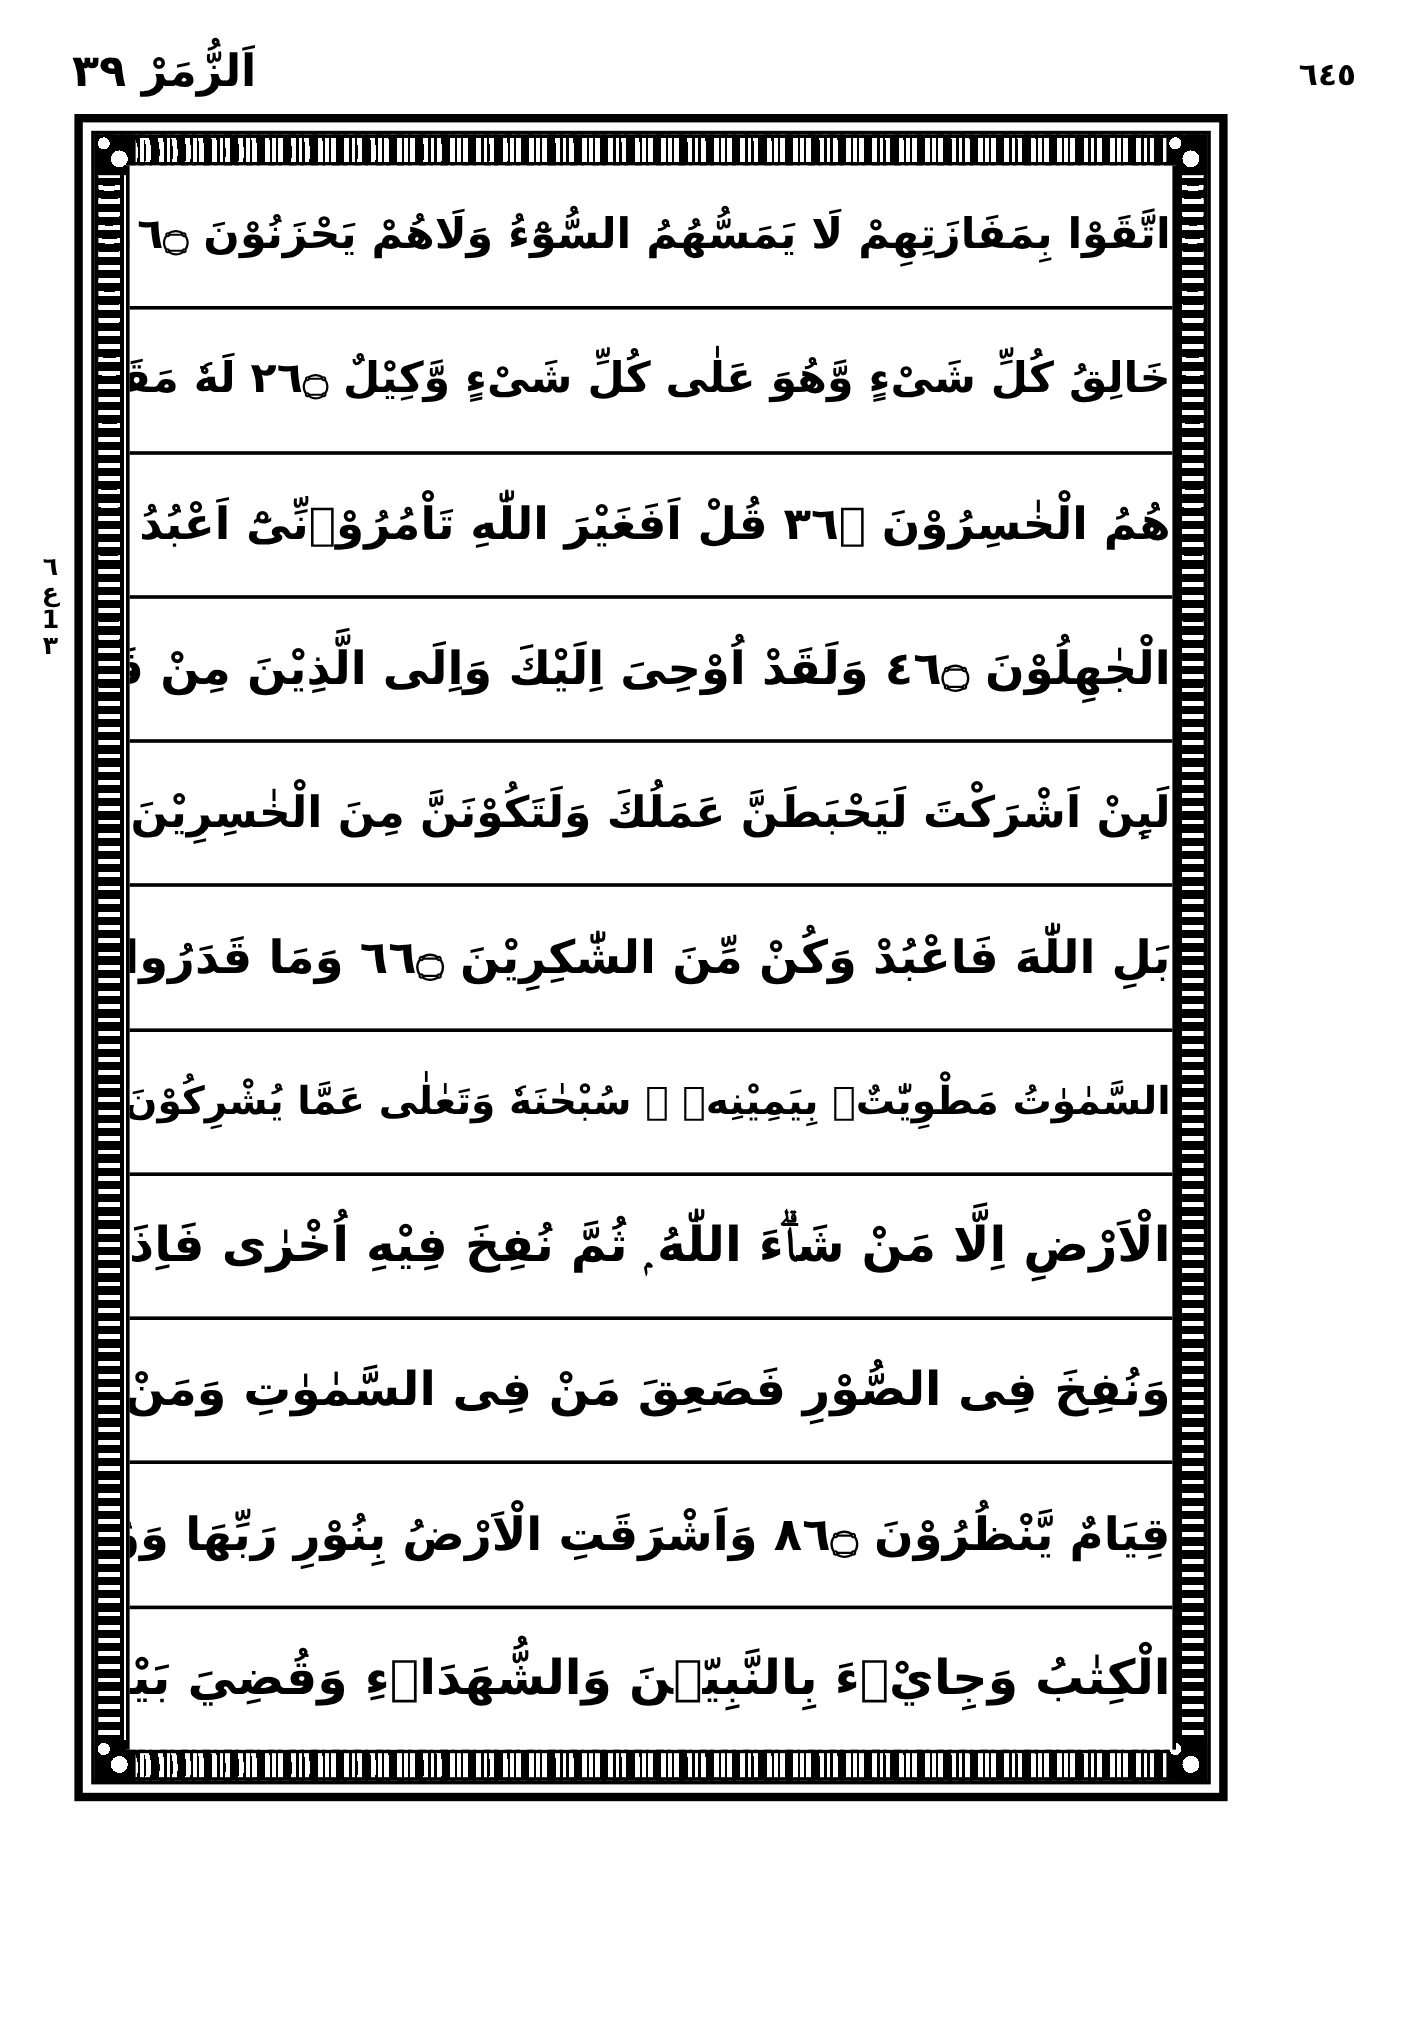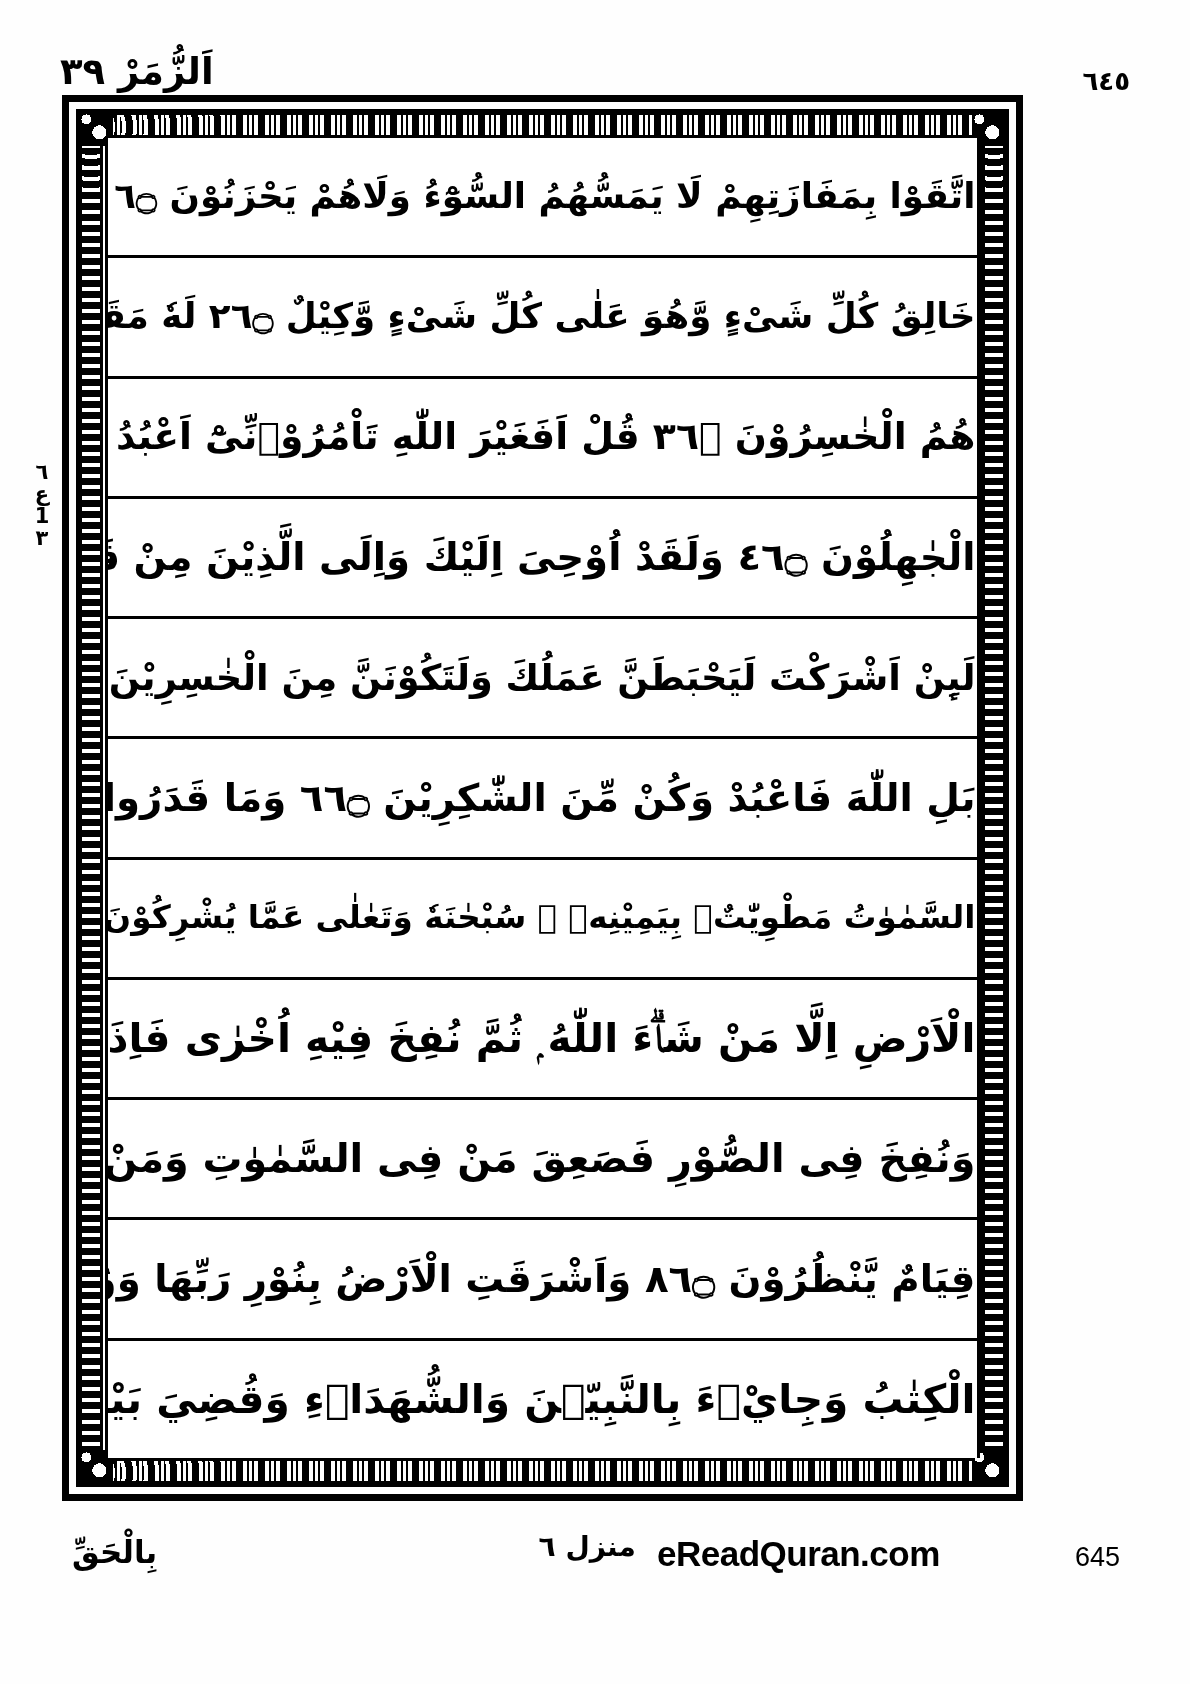--- a/index.html
+++ b/index.html
@@ -22,21 +22,21 @@
   }
 
   
   .header {
     position: absolute;
     top: 28px;
     left: 60px;
     right: 60px;
     height: 62px;
     display: flex;
-    align-items: flex-end;
+    align-items: center;
     justify-content: space-between;
   }
   .hdr-item {
     font-family: "DejaVu Sans", sans-serif;
     direction: rtl;
     color: #000;
     white-space: nowrap;
     font-weight: 700;
     line-height: 1;
   }
@@ -297,20 +297,14 @@
           <div class="ayah-line">
             <div class="ayah-text" style="font-size: 38px;">قِيَامٌ يَّنْظُرُوْنَ ۝٦٨ وَاَشْرَقَتِ الْاَرْضُ بِنُوْرِ رَبِّهَا وَوُضِعَ</div>
           </div>
           <div class="ayah-line">
             <div class="ayah-text">الْكِتٰبُ وَجِايْۗءَ بِالنَّبِيّٖنَ وَالشُّهَدَاۗءِ وَقُضِيَ بَيْنَهُمْ</div>
           </div>
         </div>
     </div>
   </div>
 
-  <div class="footer">
-    <div class="footer-bismillah">بِالْحَقِّ</div>
-    <div class="footer-manzil">منزل ٦</div>
-    <div class="footer-site">eReadQuran.com</div>
-    <div class="footer-pageno">645</div>
-  </div>
 
 </div>
 
 </body></html>

